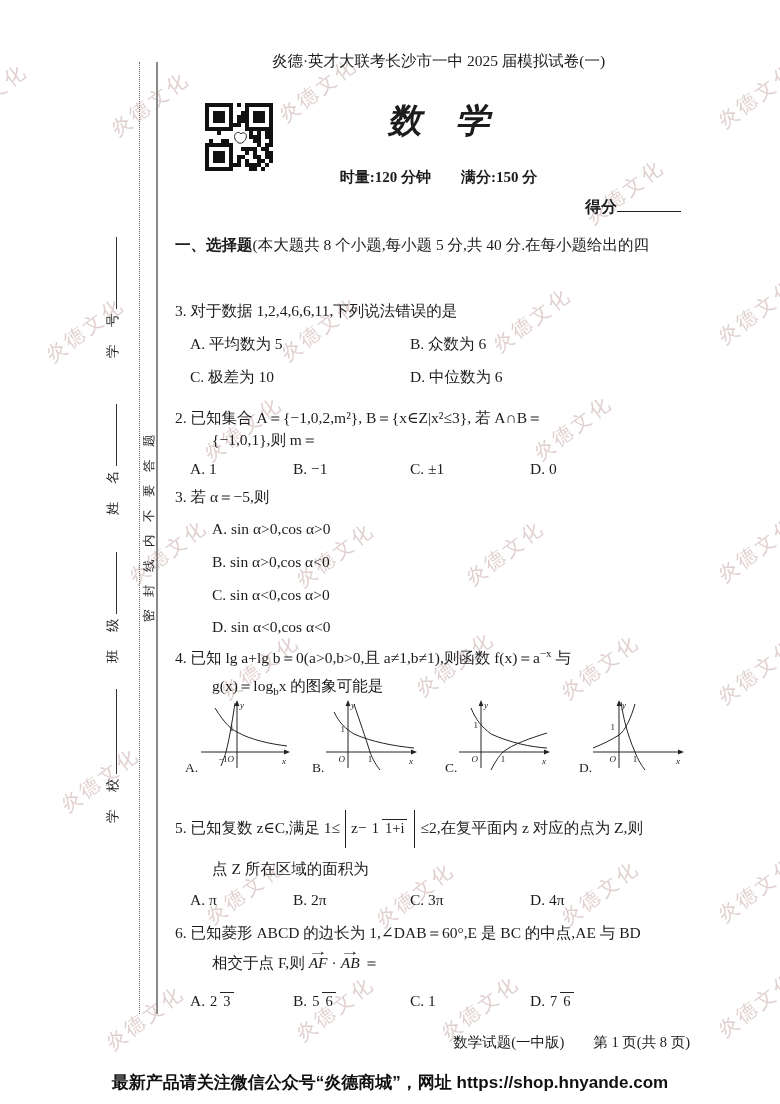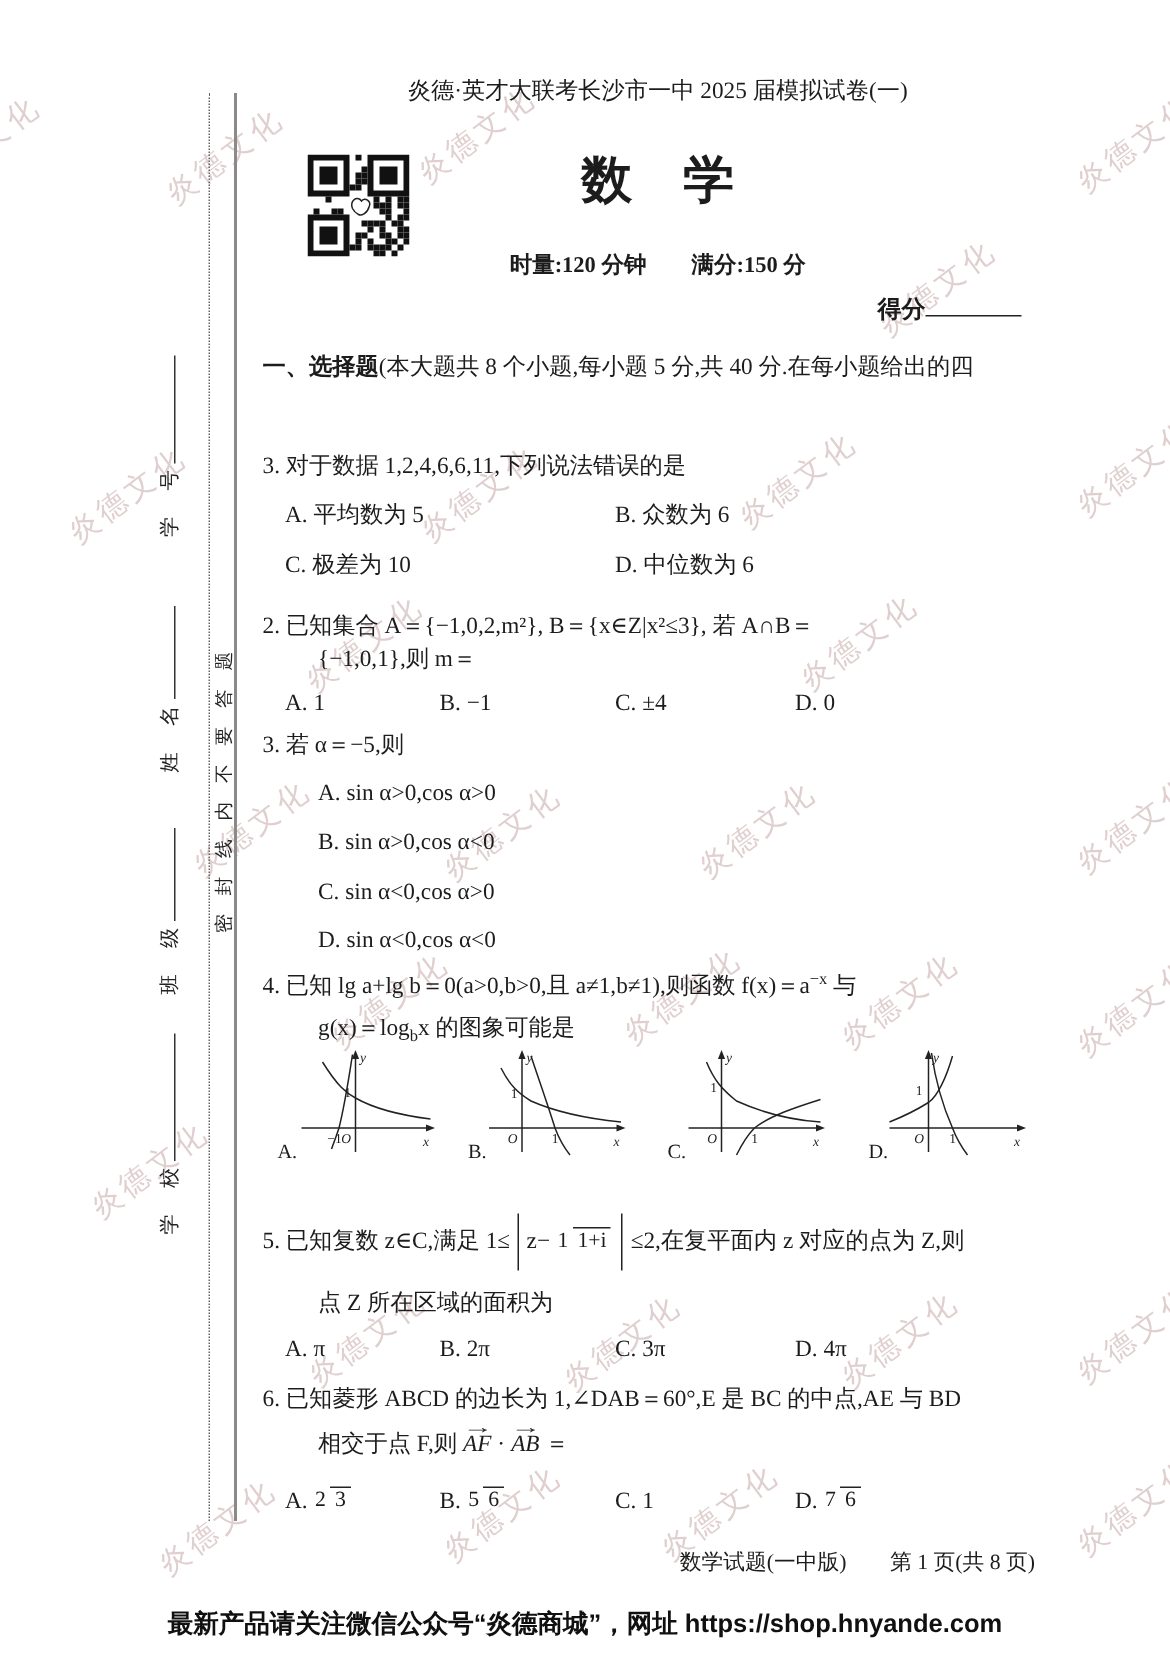--- a/index.html
+++ b/index.html
@@ -13,21 +13,21 @@
   .solid-line{position:absolute;left:156px;top:62px;height:952px;width:2px;background:#8a8a8a;}
   .side-group{position:absolute;transform:rotate(-90deg);transform-origin:0 0;
               white-space:nowrap;font-size:13.5px;letter-spacing:2px;color:#222;line-height:18px;}
   .sblank{display:inline-block;border-bottom:1px solid #333;height:12px;margin-left:2px;}
   .seal-text{position:absolute;left:141px;top:622px;width:190px;transform:rotate(-90deg);
              transform-origin:0 0;font-size:12.5px;color:#222;white-space:nowrap;line-height:16px;}
   
   .content{position:absolute;left:175px;top:0;width:562px;height:1104px;font-size:15.5px;}
   .row{position:absolute;left:0;white-space:nowrap;line-height:22px;}
   .center527{width:527px;text-align:center;}
-  .subject{font-size:34px;font-weight:700;}
+  .subject{font-size:34px;font-weight:700;font-style:italic;}
   .meta{font-size:15px;font-weight:bold;}
   .score-lab{font-weight:700;font-size:16px;}
   .blank{display:inline-block;border-bottom:1px solid #222;height:14px;vertical-align:baseline;}
   .bold{font-weight:700;}
   .opt{position:absolute;top:0;white-space:nowrap;}
   .c1{left:15px}.c2{left:118px}.c3{left:235px}.c4{left:355px}
   .indent{left:17px;margin-left:20px;}
   sup{font-size:11px;}
   sub{font-size:11px;}
   
@@ -202,21 +202,21 @@
     <div class="row" style="top:366px;">
       <span class="opt c1">C. 极差为 10</span>
       <span class="opt c3">D. 中位数为 6</span>
     </div>
 
     <div class="row" style="top:407px;">2. 已知集合 A＝{−1,0,2,m²}, B＝{x∈Z|x²≤3}, 若 A∩B＝</div>
     <div class="row indent" style="top:429px;">{−1,0,1},则 m＝</div>
     <div class="row" style="top:458px;">
       <span class="opt c1">A. 1</span>
       <span class="opt c2">B. −1</span>
-      <span class="opt c3">C. ±4</span>
+      <span class="opt c3">C. ±1</span>
       <span class="opt c4">D. 0</span>
     </div>
 
     <div class="row" style="top:486px;">3. 若 α＝−5,则</div>
     <div class="row indent" style="top:518px;">A. sin α&gt;0,cos α&gt;0</div>
     <div class="row indent" style="top:551px;">B. sin α&gt;0,cos α&lt;0</div>
     <div class="row indent" style="top:584px;">C. sin α&lt;0,cos α&gt;0</div>
     <div class="row indent" style="top:616px;">D. sin α&lt;0,cos α&lt;0</div>
 
     <div class="row" style="top:642px;">

